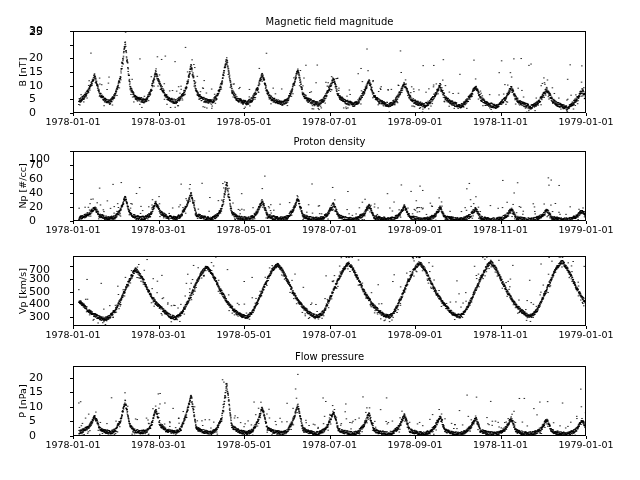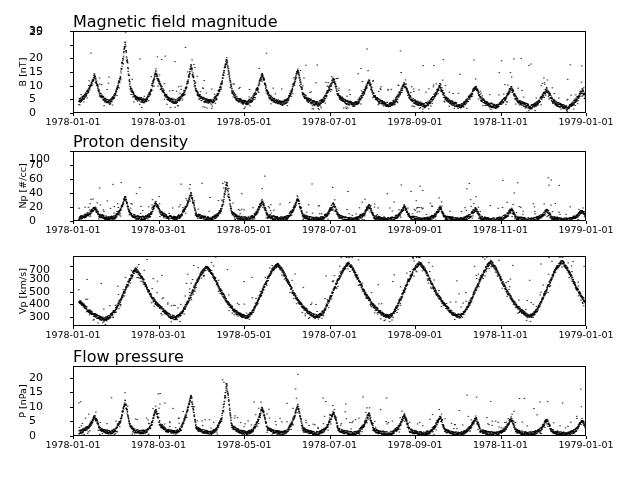--- a/index.html
+++ b/index.html
@@ -21,21 +21,22 @@
     background: #ffffff;
   }
   .panel {
     position: absolute;
   }
   .panel-title {
     position: absolute;
     left: 0;
     right: 0;
     top: -15px;
-    font-size: 16px;
+    text-align: center;
+    font-size: 10px;
     line-height: 12px;
     color: #000;
     white-space: nowrap;
   }
   .plot-area {
     position: absolute;
     left: 0;
     top: 0;
     width: 100%;
     height: 100%;

